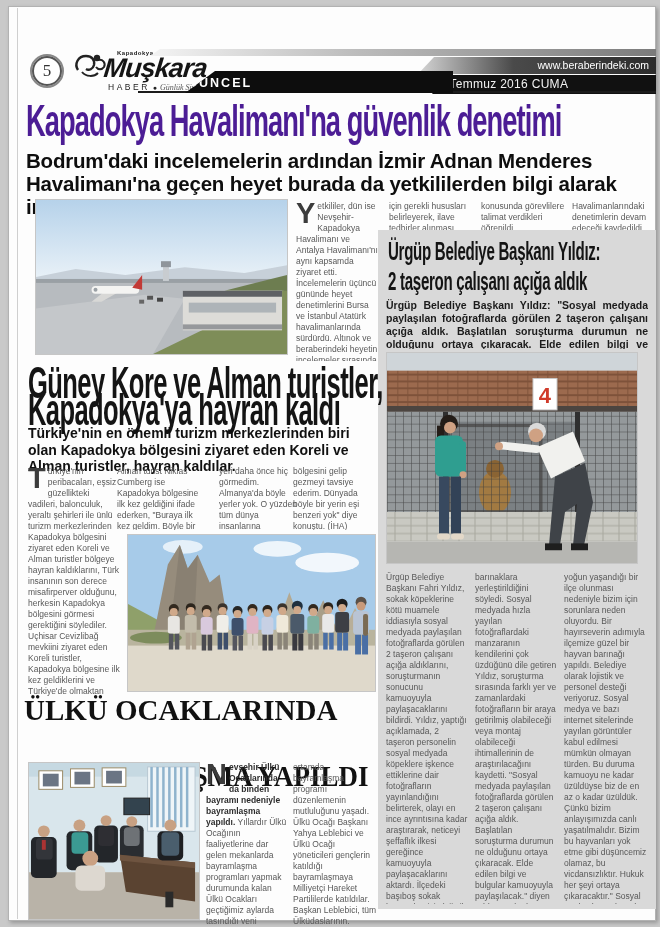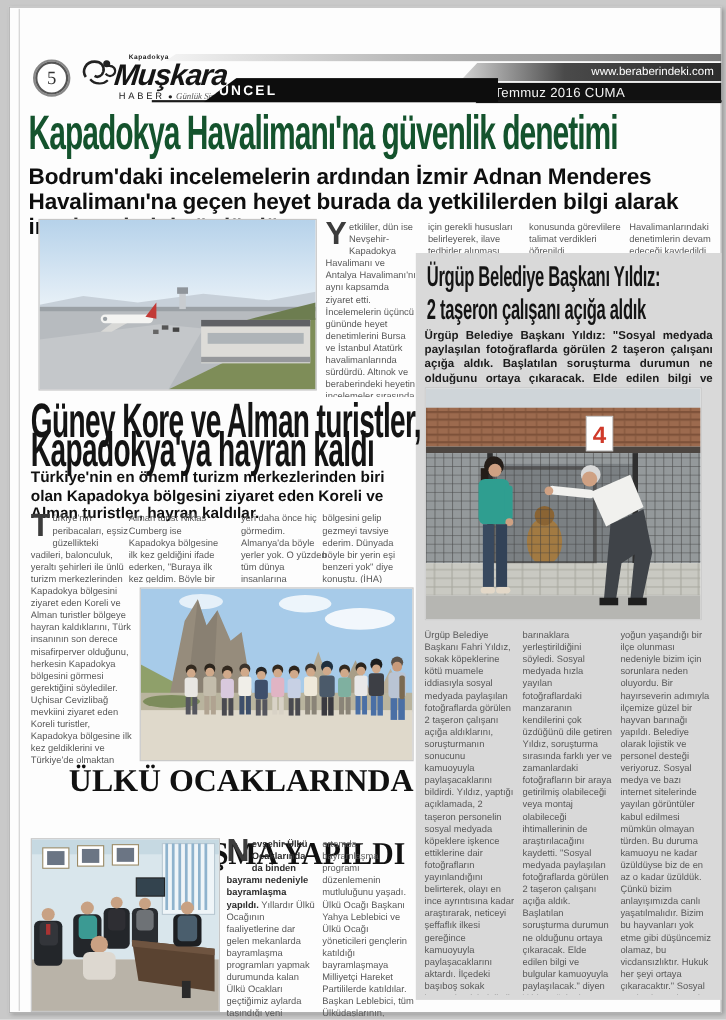--- a/index.html
+++ b/index.html
@@ -20,21 +20,21 @@
   .logo-tagline{font-family:"Liberation Serif",serif;font-style:italic;font-size:8px;color:#555}
   .grad-strip{left:150px;top:49px;width:506px;height:7px;background:linear-gradient(90deg,#f4f4f4,#bdbdbd 40%,#7b7b7b);clip-path:polygon(10px 0,100% 0,100% 100%,0 100%)}
   .www-bar{left:418px;top:57px;width:238px;height:17px;background:linear-gradient(90deg,#d6d6d6,#4a4a4a 40%,#2c2c2c);clip-path:polygon(16px 0,100% 0,100% 100%,0 100%);color:#fff;font-size:10.5px;text-align:right;line-height:17px;padding-right:7px}
   .date-bar{left:432px;top:75px;width:224px;height:19px;background:#111;clip-path:polygon(14px 0,100% 0,100% 100%,0 100%);color:#f2f2f2;font-size:12px;text-align:left;line-height:19px;padding-right:7px;letter-spacing:.3px}
   .section-bar{left:185px;top:71px;width:268px;height:22px;background:#0d0d0d;clip-path:polygon(30px 0,100% 0,100% 100%,0 100%)}
   .section-label{display:block;color:#fff;font-weight:bold;font-size:12.5px;letter-spacing:2px;text-align:left;line-height:22px}
   .section-label::first-letter{font-size:15.5px}
   .head-rule{left:138px;top:91px;width:518px;height:2px;background:#1c1c1c}
 
   
-  .main-hl{left:26px;top:96px;width:632px;height:50px;font-size:44px;font-weight:bold;color:#14532d;letter-spacing:-1.5px;white-space:nowrap}
+  .main-hl{left:26px;top:96px;width:632px;height:50px;font-size:44px;font-weight:bold;color:#4c1d95;letter-spacing:-1.5px;white-space:nowrap}
   .main-hl>span{display:inline-block;transform:scaleX(.62);transform-origin:0 50%}
   .main-sub{left:26px;top:149px;width:632px;font-size:20.5px;line-height:23px;font-weight:bold;color:#0e0e0e;letter-spacing:-.2px}
 
   .bt{font-size:8.5px;line-height:11px;color:#585858;overflow:hidden}
   .dc{float:left;font-size:29px;line-height:25px;font-weight:bold;color:#3c3c3c;margin-right:2px}
 
   .photo{border:1px solid #c6c6c6;background:#eee;overflow:hidden}
   .photo svg{display:block;width:100%;height:100%}
 
   
@@ -42,21 +42,21 @@
   .u-hl{font-size:26px;font-weight:bold;color:#141414;white-space:nowrap;letter-spacing:-.5px}
   .u-hl>span{display:inline-block;transform:scaleX(.58);transform-origin:0 50%}
   .u-lead{left:386px;top:299px;width:262px;height:50px;font-size:10.5px;line-height:13px;font-weight:bold;color:#1b1b1b;text-align:justify;overflow:hidden}
 
   
   .t-hl{font-size:44px;font-weight:bold;color:#141414;white-space:nowrap;letter-spacing:-1px}
   .t-hl>span{display:inline-block;transform:scaleX(.58);transform-origin:0 50%}
   .t-sub{left:28px;top:425px;width:348px;font-size:14px;line-height:16.5px;font-weight:bold;color:#101010}
 
   
-  .k-hl{font-family:"Liberation Serif",serif;font-weight:bold;color:#111;font-size:29px;text-align:right;white-space:nowrap}
+  .k-hl{font-family:"Liberation Serif",serif;font-weight:bold;color:#111;font-size:29px;text-align:left;white-space:nowrap}
   .k-hl>span{display:inline-block;transform-origin:50% 50%}
   .k-bold{font-weight:bold;color:#2d2d2d}
 </style>
 </head>
 <body>
 
 <div class="abs page"></div>
 <div class="abs fold"></div>
 
 <div class="abs pagenum-outer">

